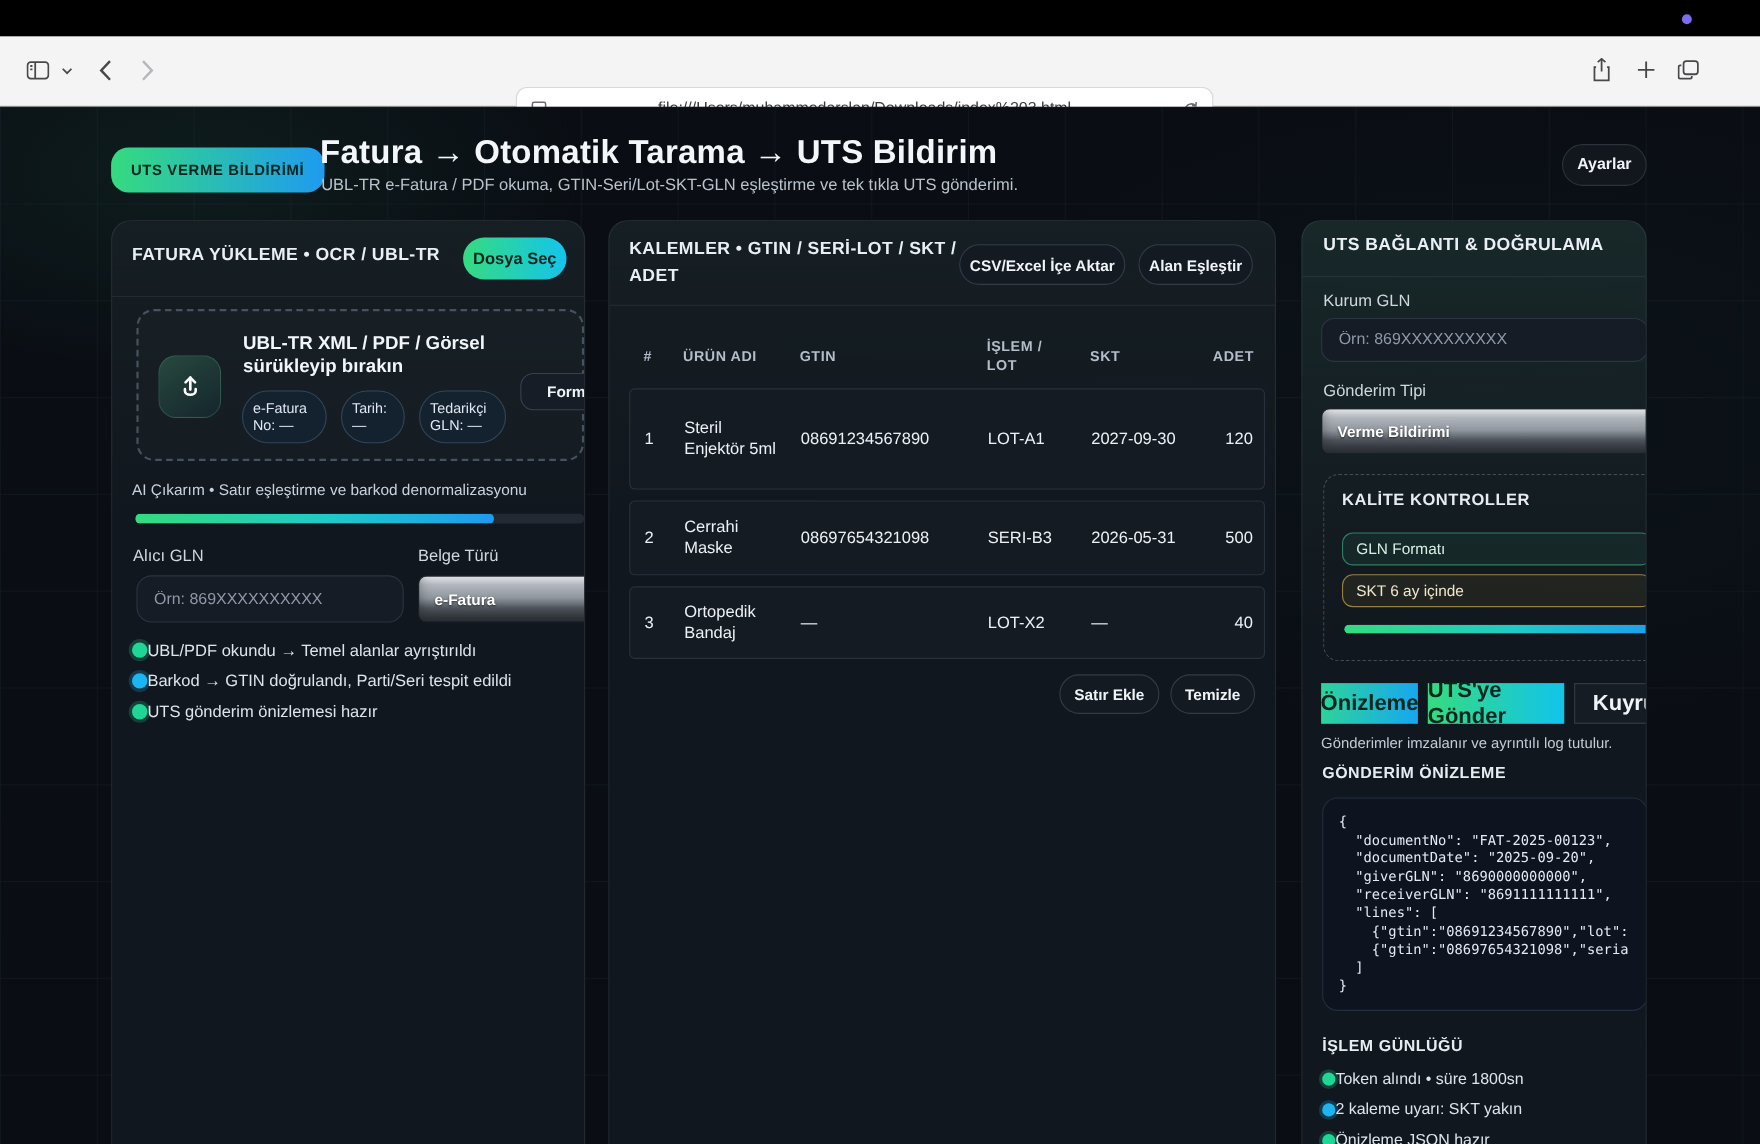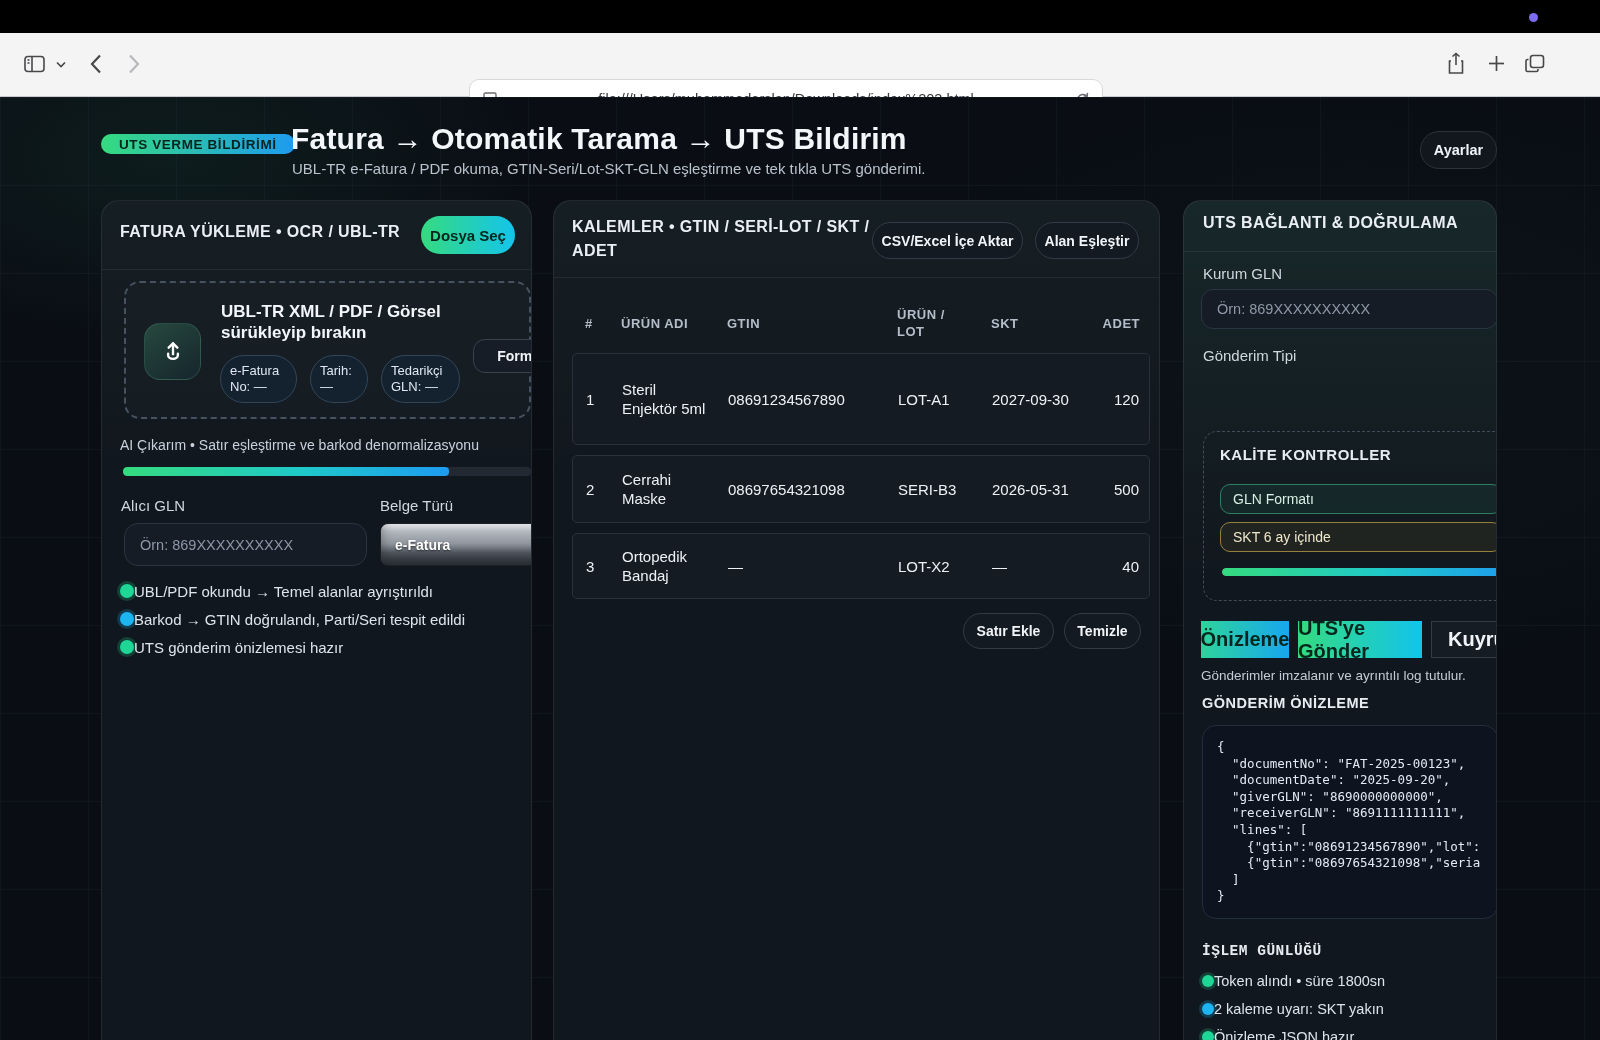--- a/index.html
+++ b/index.html
@@ -25,21 +25,21 @@
   
   .page { position:absolute; left:0; top:97px; width:1600px; height:943px; overflow:hidden;
     color:#e8edf3; background-color:#0a0e14;
     background-image:
       radial-gradient(520px 260px at 170px 60px, rgba(62,220,150,0.07), transparent 70%),
       radial-gradient(760px 420px at 85% 30%, rgba(40,120,110,0.05), transparent 70%),
       linear-gradient(rgba(125,170,215,0.05) 1px, transparent 1px),
       linear-gradient(90deg, rgba(125,170,215,0.05) 1px, transparent 1px);
     background-size:auto,auto,88px 88px,88px 88px; }
 
-  .badge { position:absolute; left:101px; top:37px; height:20px; padding:0 18px;
+  .badge { position:absolute; left:101px; top:37px; height:41px; padding:0 18px;
     display:flex; align-items:center; border-radius:16px;
     background:linear-gradient(90deg,#35db7f,#1e9bf0);
     color:#06241b; font-size:13.5px; font-weight:bold; letter-spacing:.6px; }
   .h-title { position:absolute; left:291px; top:25px; font-size:30px; font-weight:bold;
     letter-spacing:.2px; color:#f4f7fa; }
   .h-sub { position:absolute; left:292px; top:63px; font-size:15px; color:#b9c2cd; }
 
   .env-group { position:absolute; left:1207px; top:34px; width:202px; height:38px;
     border:1px solid #2b323b; border-radius:24px; background:rgba(14,19,25,.85);
     display:flex; align-items:center; padding:0 5px; }
@@ -280,21 +280,21 @@
   <div class="panel pm">
     <div class="p-title">KALEMLER • GTIN / SERİ-LOT / SKT / ADET</div>
     <div class="pill-btn btn-dark" style="left:318px;top:21px;width:151px;border-radius:19px;">CSV/Excel İçe Aktar</div>
     <div class="pill-btn btn-dark" style="left:481px;top:21px;width:104px;border-radius:19px;">Alan Eşleştir</div>
     <div class="divider" style="top:76px;"></div>
 
     <div class="thead">
       <span>#</span>
       <span>ÜRÜN ADI</span>
       <span>GTIN</span>
-      <span style="width:52px;line-height:17px;">ÜRÜN / LOT</span>
+      <span style="width:52px;line-height:17px;">İŞLEM / LOT</span>
       <span>SKT</span>
       <span class="num">ADET</span>
     </div>
 
     <div class="trow" style="top:152px;height:92px;">
       <span>1</span>
       <span class="name">Steril Enjektör 5ml</span>
       <span>08691234567890</span>
       <span>LOT-A1</span>
       <span>2027-09-30</span>
@@ -322,20 +322,21 @@
   </div>
 
   <div class="panel pr">
     <div class="p-title">UTS BAĞLANTI &amp; DOĞRULAMA</div>
     <div class="divider" style="top:50px;"></div>
 
     <div class="fld-label" style="left:19px;top:64px;">Kurum GLN</div>
     <input class="tinput" style="left: 17px; top: 88px; width: 297px; height: 40px; border-radius: 12px;" readonly="" placeholder="Örn: 869XXXXXXXXXX">
 
     <div class="fld-label" style="left:19px;top:146px;">Gönderim Tipi</div>
+    <div class="mselect" style="left:17px;top:170px;width:322px;height:42px;">Verme Bildirimi</div>
 
     <div class="qbox">
       <div class="qtitle">KALİTE KONTROLLER</div>
       <div class="qpill ok">GLN Formatı</div>
       <div class="qpill warn">SKT 6 ay içinde</div>
       <div class="progress pg-q">
         <div class="fill" style="width: 100%;"></div>
       </div>
     </div>
 
@@ -352,21 +353,21 @@
   "documentDate": "2025-09-20",
   "giverGLN": "8690000000000",
   "receiverGLN": "8691111111111",
   "lines": [
     {"gtin":"08691234567890","lot":
     {"gtin":"08697654321098","seria
   ]
 }</pre>
     </div>
 
-    <div class="sec-title" style="top:742px;font-family:Liberation Mono, monospace;">İŞLEM GÜNLÜĞÜ</div>
+    <div class="sec-title" style="top:742px;">İŞLEM GÜNLÜĞÜ</div>
     <div class="log-list">
       <div class="srow">
         <span class="dot sm green"></span>
         <span class="stext">Token alındı • süre 1800sn</span>
       </div>
       <div class="srow">
         <span class="dot sm blue"></span>
         <span class="stext">2 kaleme uyarı: SKT yakın</span>
       </div>
       <div class="srow">

